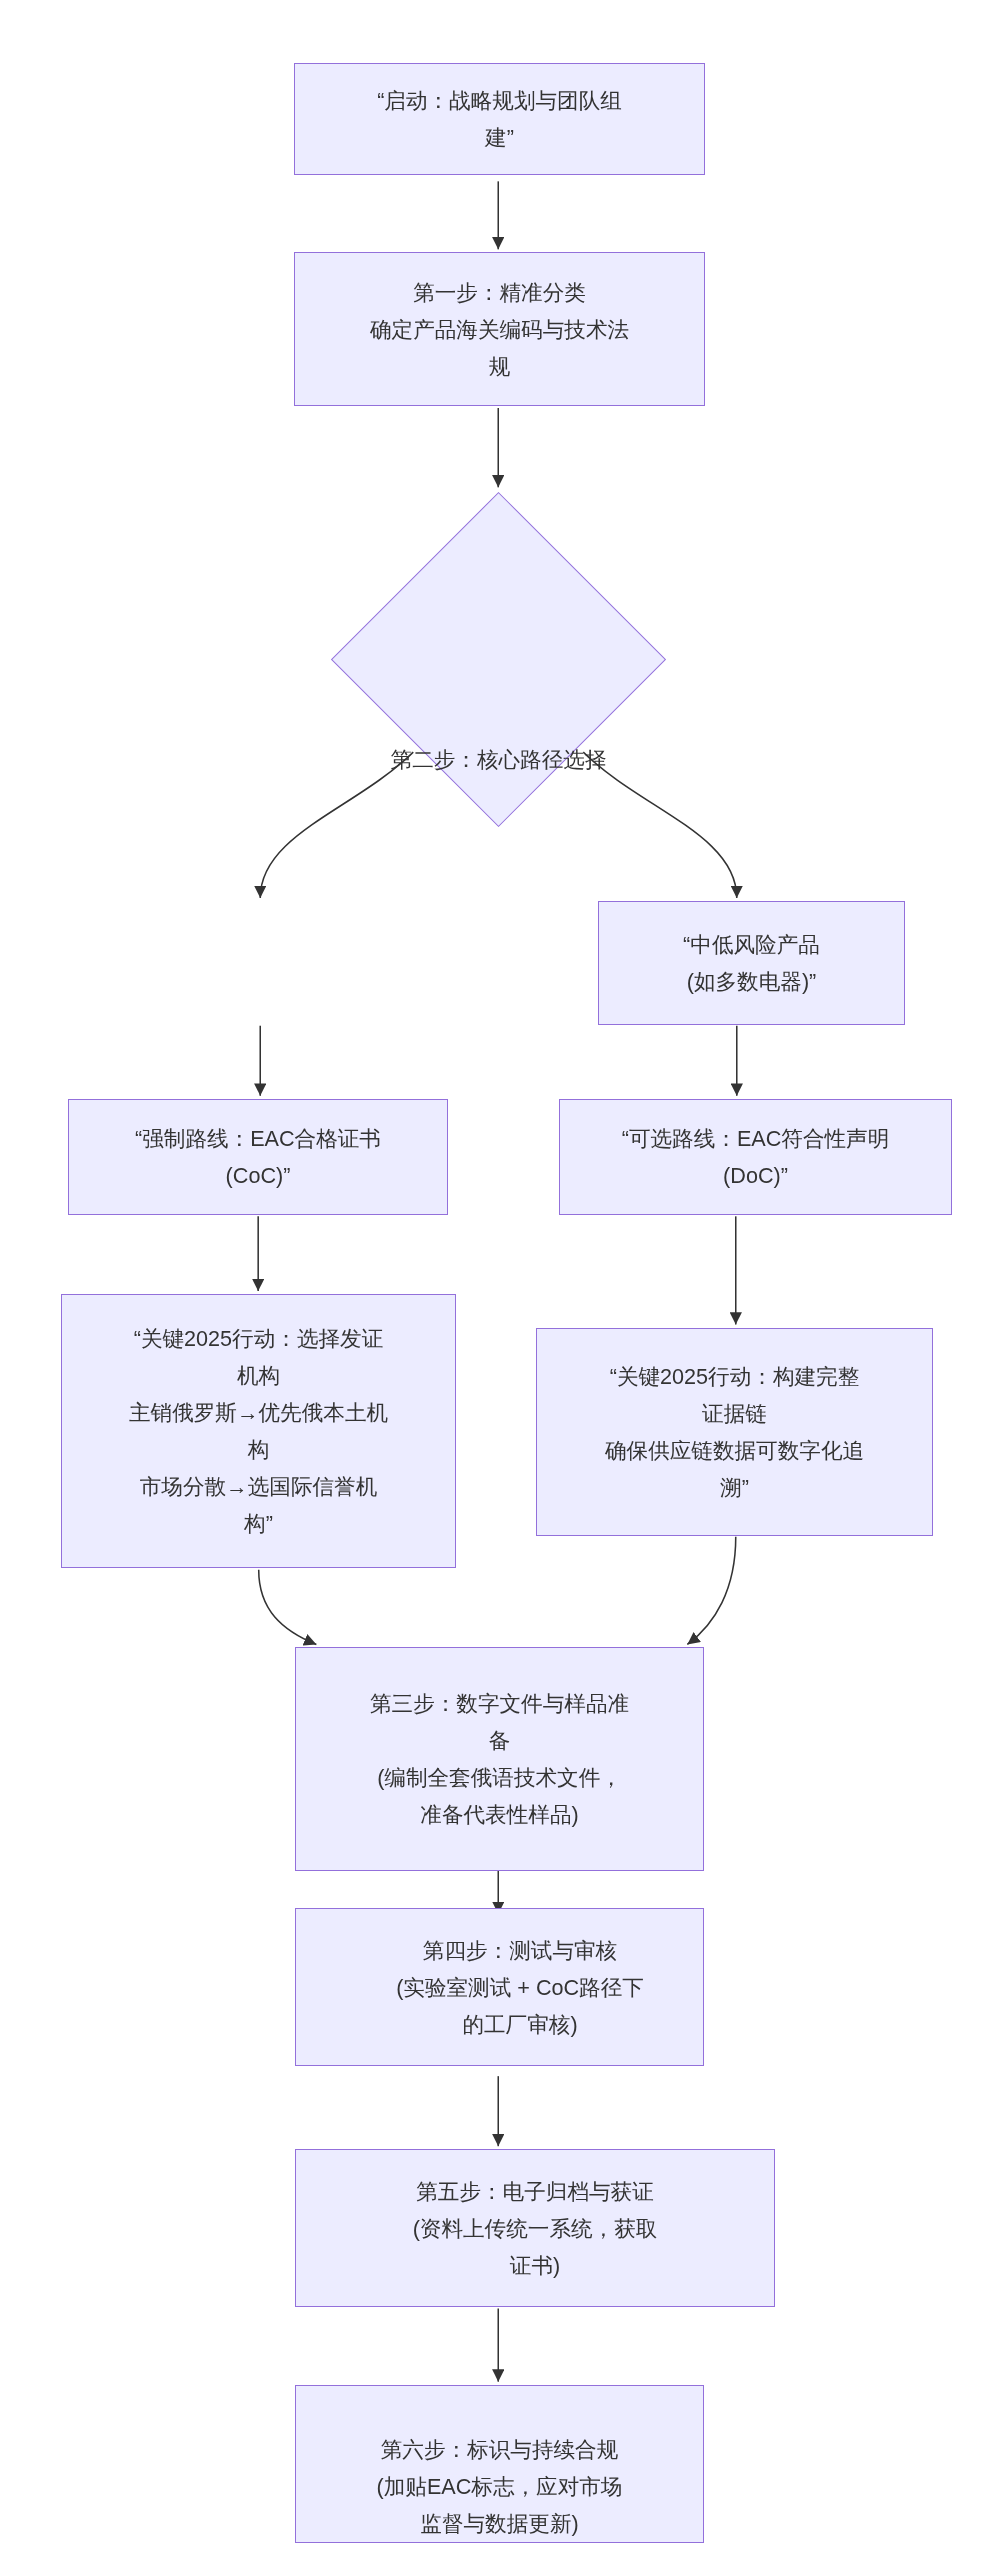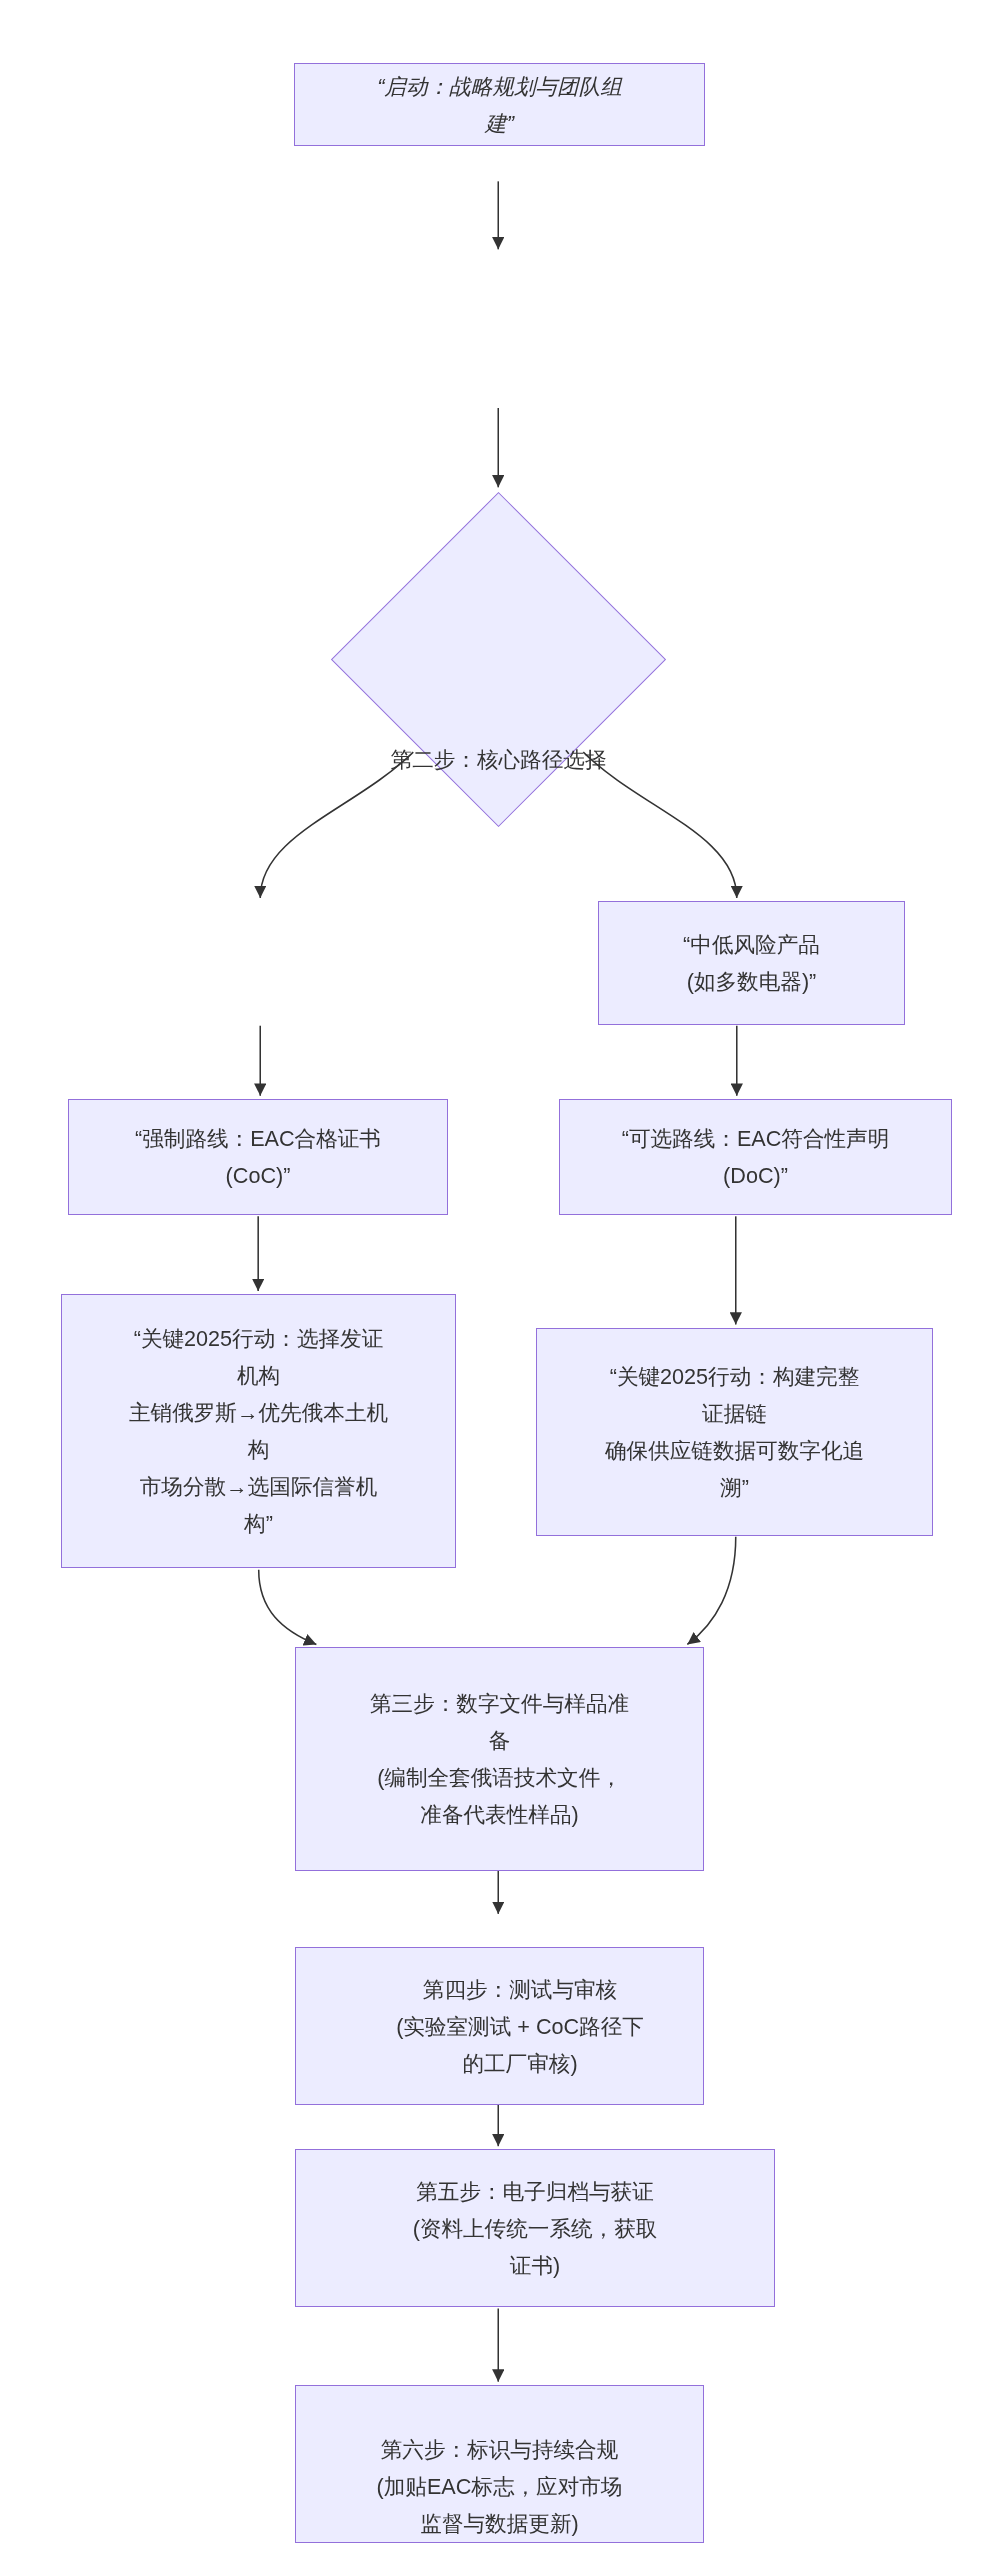--- a/index.html
+++ b/index.html
@@ -81,25 +81,30 @@
     <path class="edge" d="M 1430 1991 V 2127" marker-end="url(#arrow)"></path>
     <path class="edge" d="M 501 2361 V 2506" marker-end="url(#arrow)"></path>
     <path class="edge" d="M 1428 2361 V 2571" marker-end="url(#arrow)"></path>
     <path class="edge" d="M 502 3047 C 502 3125 548 3165 614 3192" marker-end="url(#arrow)"></path>
     <path class="edge" d="M 1428 2983 C 1428 3085 1388 3152 1334 3192" marker-end="url(#arrow)"></path>
     <path class="edge" d="M 967 3579 V 3715" marker-end="url(#arrow)"></path>
     <path class="edge" d="M 967 4030 V 4166" marker-end="url(#arrow)"></path>
     <path class="edge" d="M 967 4481 V 4623" marker-end="url(#arrow)"></path>
   </svg>
 
-  <div class="node" style="left:294px;top:63px;width:411px;height:83px;font-style:italic;">
+  <div class="node" style="left:294px;top:63px;width:411px;height:112px;">
     <span class="label">“启动：战略规划与团队组
 建”</span>
   </div>
 
+  <div class="node" style="left:294px;top:252px;width:411px;height:154px;">
+    <span class="label">第一步：精准分类
+确定产品海关编码与技术法
+规</span>
+  </div>
 
   <div class="diamond-wrap" style="left:380px;top:541px;width:237px;height:237px;">
     <div class="diamond-shape"></div>
     <div class="diamond-label">
       <span class="label">第二步：核心路径选择</span>
     </div>
   </div>
 
 
   <div class="node" style="left:598px;top:901px;width:307px;height:124px;">
@@ -133,21 +138,21 @@
 溯”</span>
   </div>
 
   <div class="node" style="left:295px;top:1647px;width:409px;height:224px;">
     <span class="label">第三步：数字文件与样品准
 备
 (编制全套俄语技术文件，
 准备代表性样品)</span>
   </div>
 
-  <div class="node" style="left:295px;top:1947px;width:409px;height:158px;padding-left:41px;">
+  <div class="node" style="left:295px;top:1908px;width:409px;height:158px;padding-left:41px;">
     <span class="label">第四步：测试与审核
 (实验室测试 + CoC路径下
 的工厂审核)</span>
   </div>
 
   <div class="node" style="left:295px;top:2149px;width:480px;height:158px;">
     <span class="label">第五步：电子归档与获证
 (资料上传统一系统，获取
 证书)</span>
   </div>

